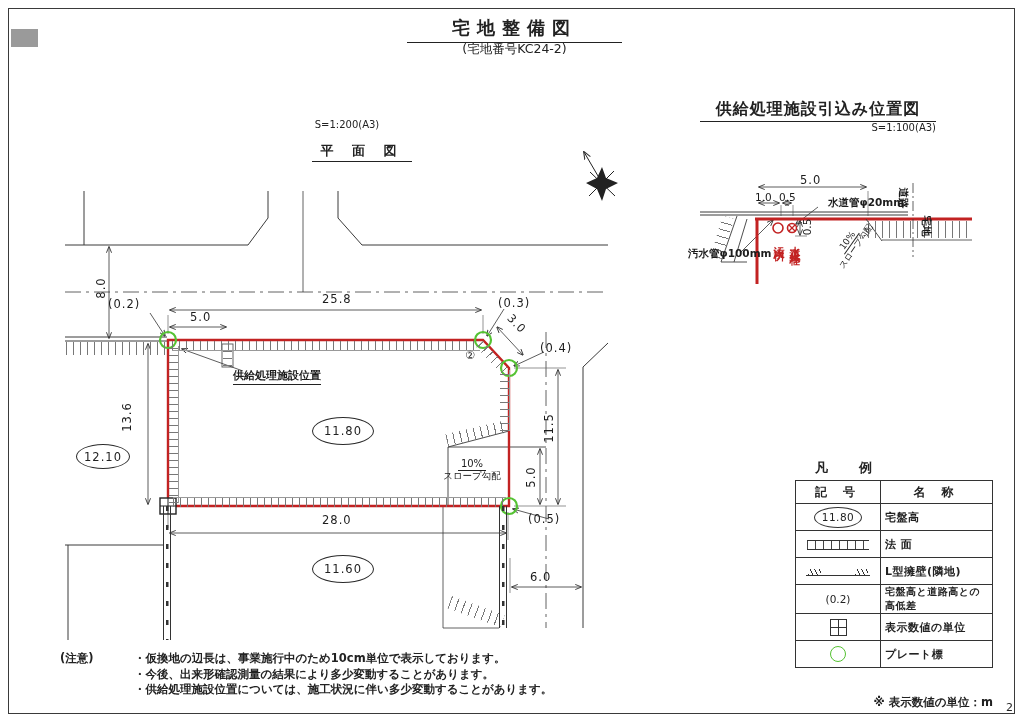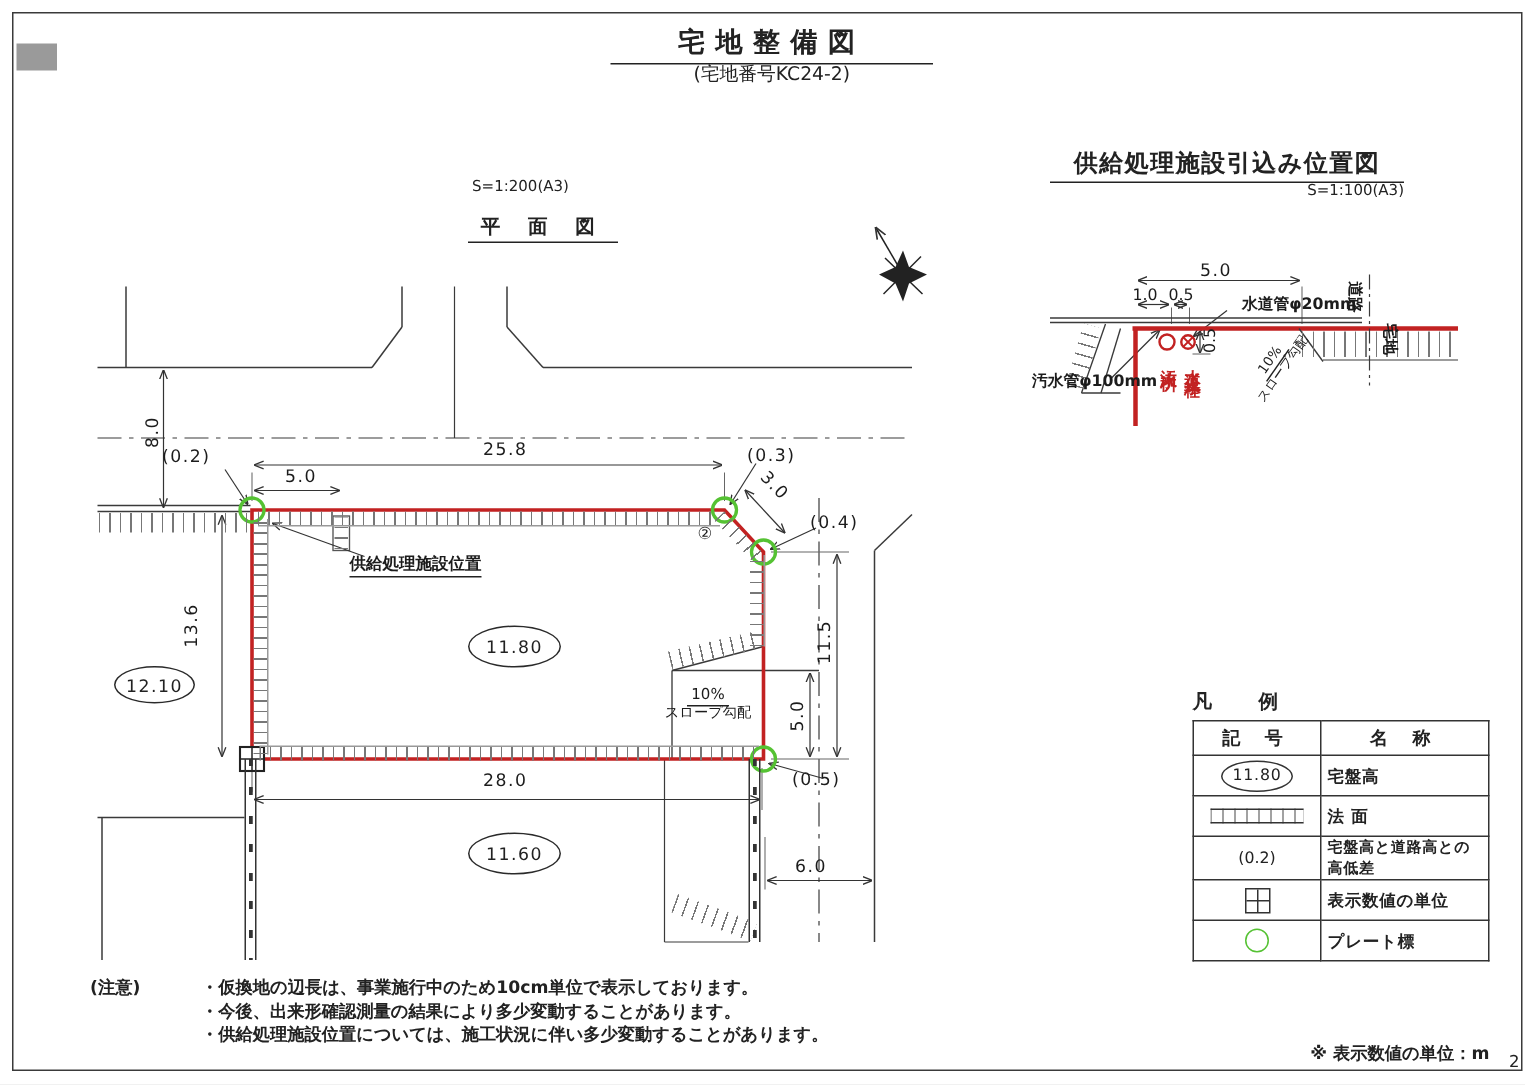--- a/index.html
+++ b/index.html
@@ -25,21 +25,21 @@
   .dblline{position:absolute;border-left:1.1px solid #333;border-right:1.1px solid #333;
         background:repeating-linear-gradient(180deg,#333 0 5px,transparent 5px 19px);
         background-size:2.5px 100%;background-position:center top;background-repeat:repeat-y;}
   .redtxt{color:#c22222;font-weight:bold;font-size:11px;}
   .vtext{writing-mode:vertical-rl;text-orientation:upright;letter-spacing:2px;}
   .frac{text-align:center;line-height:1.05;font-size:9.5px;}
   .frac .top{border-bottom:1px solid #222;display:inline-block;padding:0 3px;font-size:10px;}
   .underlined{border-bottom:1px solid #222;padding-bottom:1px;}
   
   #legend{position:absolute;left:795px;top:459px;width:198px;}
-  #legend .ltitle{font-size:13px;font-weight:bold;letter-spacing:9px;margin-left:0;}
+  #legend .ltitle{font-size:13px;font-weight:bold;letter-spacing:9px;margin-left:20px;}
   #legend table{border-collapse:collapse;width:198px;margin-top:3px;}
   #legend td{border:1.2px solid #333;height:26px;font-size:11px;padding:0 4px;}
   #legend td.symcol{width:76px;text-align:center;}
   #legend td.namecol{font-weight:bold;letter-spacing:0.5px;}
   #legend tr.hdr td{font-weight:bold;font-size:12px;text-align:center;letter-spacing:6px;height:22px;}
   .sym-kanchi{display:inline-block;width:44px;height:14px;border:1.6px solid #c22222;vertical-align:middle;}
   .sym-oval{display:inline-flex;width:46px;height:19px;border:1.1px solid #333;border-radius:50%;
         align-items:center;justify-content:center;font-size:10.5px;letter-spacing:0.5px;}
   .sym-slope{display:inline-block;width:62px;height:8px;border-top:1px solid #333;border-bottom:1px solid #333;
         background:repeating-linear-gradient(90deg,#444 0 1px,transparent 1px 8px);vertical-align:middle;}
@@ -264,20 +264,24 @@
         <td class="symcol"><span class="sym-oval">
                 <span>11.80</span>
               </span></td>
         <td class="namecol">宅盤高</td>
       </tr>
       <tr>
         <td class="symcol"><span class="sym-slope"></span></td>
         <td class="namecol">法 面</td>
       </tr>
       <tr>
+        <td class="symcol"><span class="sym-lwall"><span class="l"></span><span class="r"></span></span></td>
+        <td class="namecol">L型擁壁(隣地)</td>
+      </tr>
+      <tr>
         <td class="symcol" style="font-size:10.5px;"><span>(0.2)</span></td>
         <td class="namecol" style="font-size:10px;">宅盤高と道路高との高低差</td>
       </tr>
       <tr>
         <td class="symcol"><span class="sym-concrete"></span></td>
         <td class="namecol">表示数値の単位</td>
       </tr>
       <tr>
         <td class="symcol"><span class="sym-plate"></span></td>
         <td class="namecol">プレート標</td>

